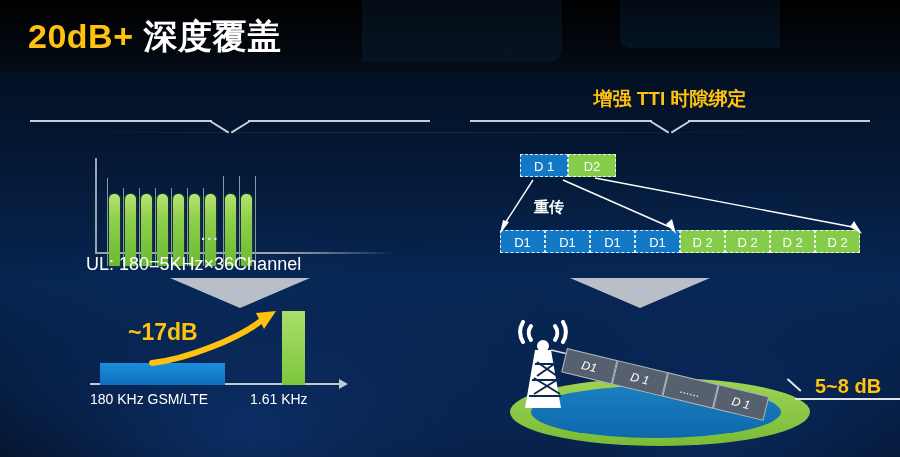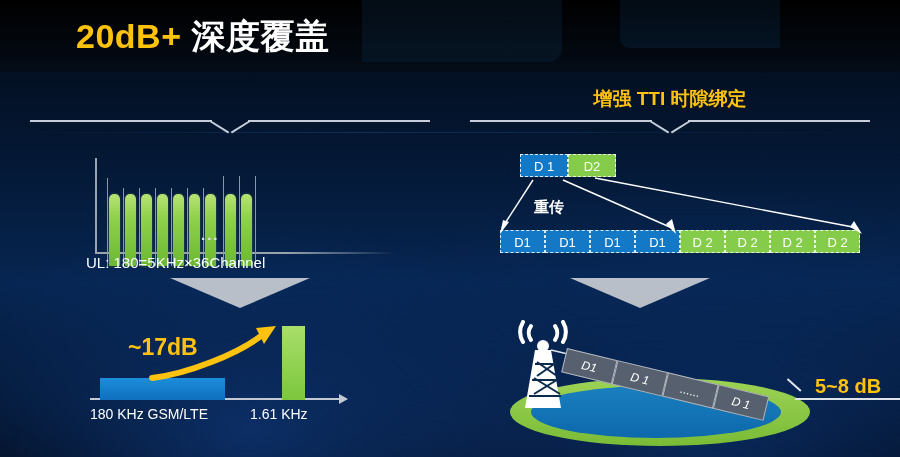--- a/index.html
+++ b/index.html
@@ -18,21 +18,21 @@
   .panel-rt{position:absolute;left:362px;top:0;width:200px;height:62px;
             background:linear-gradient(180deg,#050e18,#061626);border-radius:0 0 14px 0;opacity:.85;}
   .panel-rt2{position:absolute;left:620px;top:0;width:160px;height:48px;
             background:linear-gradient(180deg,#04101c,#05182b);border-radius:0 0 0 10px;opacity:.7;}
   .glowline{position:absolute;left:0;top:132px;width:900px;height:1px;
             background:linear-gradient(90deg,rgba(40,90,160,0) 0%,rgba(60,120,200,.25) 40%,rgba(40,90,160,0) 100%);}
 
   
   .maintitle{position:absolute;left:28px;top:14px;font-size:34px;font-weight:bold;
              letter-spacing:.5px;white-space:nowrap;}
-  .maintitle .gold{color:#ffc20e;margin-left:48px;}
+  .maintitle .gold{color:#ffc20e;}
   .maintitle .wh{color:#ffffff;margin-left:10px;}
 
   
   .colhead{position:absolute;top:86px;font-size:19px;font-weight:bold;color:#ffc20e;
            white-space:nowrap;text-align:center;}
   #colhead-left{left:30px;width:400px;}
   #colhead-right{left:470px;width:400px;}
 
   .rule{position:absolute;top:120px;height:14px;}
   #rule-left{left:30px;width:400px;}
@@ -50,21 +50,21 @@
   #spectrum{position:absolute;left:95px;top:158px;width:300px;height:110px;}
   .axis-v{position:absolute;left:0;top:0;width:2px;height:96px;background:#9aa3ae;}
   .axis-h{position:absolute;left:0;top:94px;width:300px;height:2px;
           background:linear-gradient(90deg,#9aa3ae 0%, #9aa3ae 64%, rgba(154,163,174,0) 100%);}
   .peak{position:absolute;bottom:2px;width:11px;
         background:linear-gradient(180deg,#b7e273 0%,#8ed04a 35%,#6cb832 100%);
         border-radius:5px 5px 1px 1px;
         box-shadow:0 0 3px rgba(140,210,80,.35);}
   .tick{position:absolute;bottom:2px;width:1px;background:#8d97a4;}
   .dots{position:absolute;color:#dfe5ec;font-size:15px;font-weight:bold;letter-spacing:2px;}
-  .ullabel{position:absolute;left:86px;top:254px;font-size:15px;color:#ffffff;white-space:nowrap;}
+  .ullabel{position:absolute;left:86px;top:254px;font-size:18px;color:#ffffff;white-space:nowrap;}
 
   
   #magnifier{position:absolute;left:222px;top:141px;width:180px;height:110px;
              border:1.5px solid #9fb6d8;border-radius:50%;
              background:radial-gradient(ellipse at 35% 35%, rgba(26,74,138,.92), rgba(10,40,92,.82) 70%, rgba(8,32,76,.75));
              overflow:hidden;}
   .mpeak{position:absolute;bottom:14px;width:9px;
          background:linear-gradient(180deg,#bde678 0%,#8ed04a 40%,#69b42e 100%);
          border-radius:4px 4px 1px 1px;}
   .mtick{position:absolute;bottom:14px;width:1px;background:#c6d2e2;}
@@ -74,21 +74,21 @@
                 border-top:4px solid transparent;border-bottom:4px solid transparent;}
   .marrow.r:after{right:-1px;border-left:6px solid #fff;}
   .marrow.l:after{left:-1px;border-right:6px solid #fff;}
 
   
   .downtri{position:absolute;width:0;height:0;
            border-left:70px solid transparent;border-right:70px solid transparent;
            border-top:30px solid #c9ccd1;opacity:.92;}
 
   
-  #barchart{position:absolute;left:90px;top:312px;width:300px;height:100px;}
+  #barchart{position:absolute;left:90px;top:297px;width:300px;height:100px;}
   .bc-axis{position:absolute;left:0;top:86px;width:250px;height:2px;background:#c3c9d2;}
   .bc-axis:after{content:"";position:absolute;right:-8px;top:-4px;width:0;height:0;
                  border-top:5px solid transparent;border-bottom:5px solid transparent;
                  border-left:9px solid #c3c9d2;}
   .bc-blue{position:absolute;left:10px;top:66px;width:125px;height:22px;
            background:linear-gradient(180deg,#1c8ddc,#0f6fbd);}
   .bc-green{position:absolute;left:192px;top:14px;width:23px;height:74px;
             background:linear-gradient(180deg,#a9de6a,#7cc63d);}
   .bclabel{position:absolute;top:94px;font-size:14px;color:#ffffff;white-space:nowrap;}
   .gain{position:absolute;left:38px;top:22px;font-size:23px;font-weight:bold;color:#ffc20e;}

